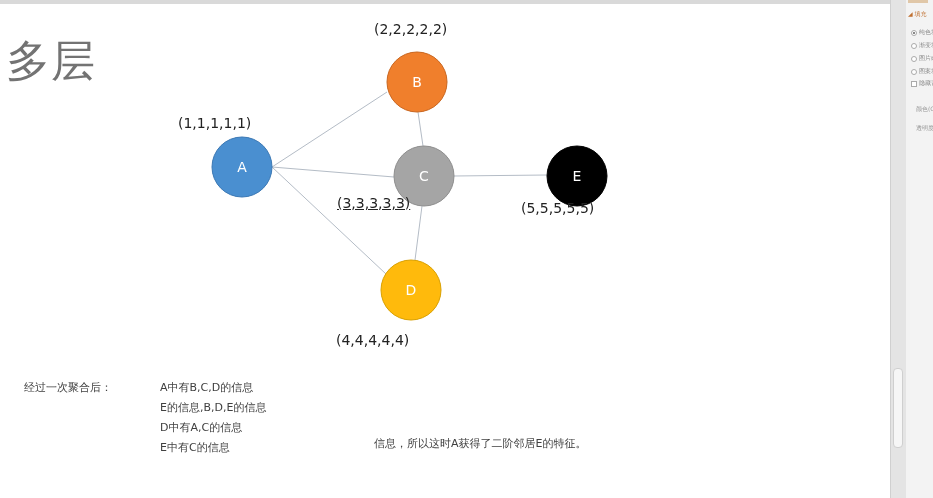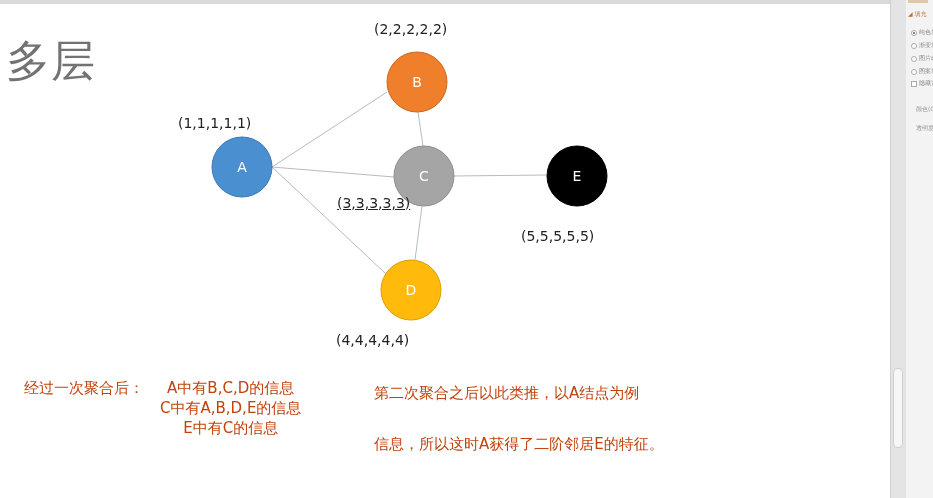--- a/index.html
+++ b/index.html
@@ -4,22 +4,22 @@
 <style>
   html, body { margin:0; padding:0; }
   body { width:933px; height:498px; overflow:hidden; background:#e9e9e9; position:relative;
          font-family:"DejaVu Sans","Liberation Sans",sans-serif; }
   .slide { position:absolute; left:0; top:4px; width:890px; height:494px; background:#ffffff; }
   .topbar { position:absolute; left:0; top:0; width:933px; height:4px; background:#d9d9d9; }
   .slide-title { position:absolute; left:6px; top:32px; font-size:44px; color:#737373; letter-spacing:1px;text-align:center; }
   .coord { position:absolute; font-size:14px; color:#222; white-space:nowrap; }
   svg.graph { position:absolute; left:0; top:0; }
   .node-label { position:absolute; width:60px; height:20px; text-align:center; font-size:14px; color:#fff; line-height:20px; }
-  .para { position:absolute; font-size:15px; color:#c2410c; line-height:20px; white-space:nowrap; }
-  .lines div { height:20px; line-height:20px;text-align:center; }
+  .para { position:absolute; font-size:11px; color:#404040; line-height:20px; white-space:nowrap; }
+  .lines div { height:20px; line-height:20px; }
   .scroll-track { position:absolute; left:890px; top:0; width:15px; height:498px; background:#e4e4e4; border-left:1px solid #d0d0d0; }
   .scroll-thumb { position:absolute; left:893px; top:368px; width:8px; height:78px; background:#f6f6f6; border:1px solid #cfcfcf; border-radius:4px; }
   .pane { position:absolute; left:906px; top:0; width:27px; height:498px; background:#f3f3f3; overflow:hidden; }
   .pane-head { position:absolute; left:2px; top:10px; font-size:6px; color:#c07030; white-space:nowrap; }
   .pane-opt { position:absolute; left:5px; font-size:6px; color:#888; white-space:nowrap; display:flex; align-items:center; gap:2px; }
   .radio { width:6px; height:6px; border:1px solid #aaa; border-radius:50%; background:#fff; display:inline-block; box-sizing:border-box; }
   .radio.on { background:radial-gradient(#888 35%, #fff 40%); }
   .chk { width:6px; height:6px; border:1px solid #aaa; background:#fff; display:inline-block; box-sizing:border-box; }
   .pane-text { position:absolute; left:10px; font-size:6px; color:#999; white-space:nowrap; }
   .pane-top { position:absolute; left:2px; top:0; width:20px; height:3px; background:#e0c7a8; }
@@ -51,30 +51,30 @@
   <div class="node-label" style="left:212px;top:153px;">A</div>
   <div class="node-label" style="left:387px;top:68px;">B</div>
   <div class="node-label" style="left:394px;top:162px;">C</div>
   <div class="node-label" style="left:381px;top:276px;">D</div>
   <div class="node-label" style="left:547px;top:162px;">E</div>
 
   <div class="coord" style="left:178px;top:103px;margin-top:8px;">(1,1,1,1,1)</div>
   <div class="coord" style="left:374px;top:17px;">(2,2,2,2,2)</div>
   <div class="coord" style="left:337px;top:191px;text-decoration:underline;">(3,3,3,3,3)</div>
   <div class="coord" style="left:336px;top:328px;">(4,4,4,4,4)</div>
-  <div class="coord" style="left:521px;top:224px;">(5,5,5,5,5)</div>
+  <div class="coord" style="left:521px;top:196px;">(5,5,5,5,5)</div>
 
   <div class="para" style="left:24px;top:374px;">经过一次聚合后：</div>
   <div class="para lines" style="left:160px;top:374px;">
     <div>A中有B,C,D的信息</div>
-    <div>C中有A,B,D,E的信息</div>
+    <div>E的信息,B,D,E的信息</div>
+    <div>D中有A,C的信息</div>
     <div>E中有C的信息</div>
   </div>
 
-  <div class="para" style="left:374px;top:379px;">第二次聚合之后以此类推，以A结点为例</div>
   <div class="para" style="left:374px;top:430px;">信息，所以这时A获得了二阶邻居E的特征。</div>
 </div>
 
 <div class="scroll-track"></div>
 <div class="scroll-thumb"></div>
 
 <div class="pane">
   <div class="pane-top"></div>
   <div class="pane-head">◢ 填充</div>
   <div class="pane-opt" style="top:28px;">

